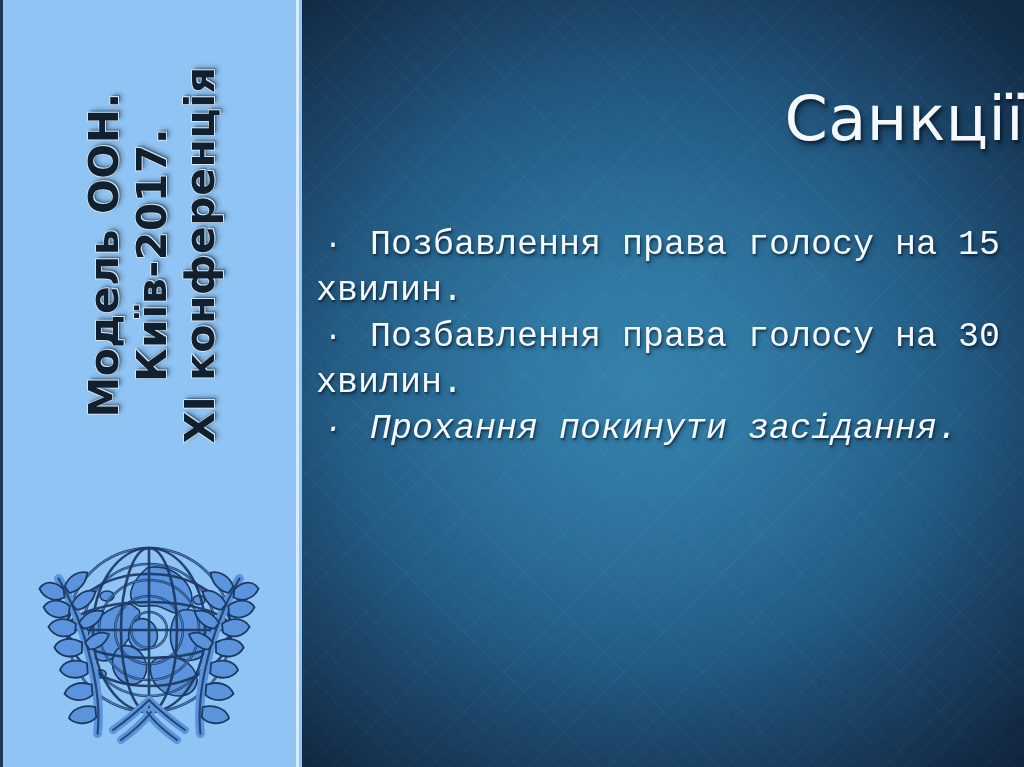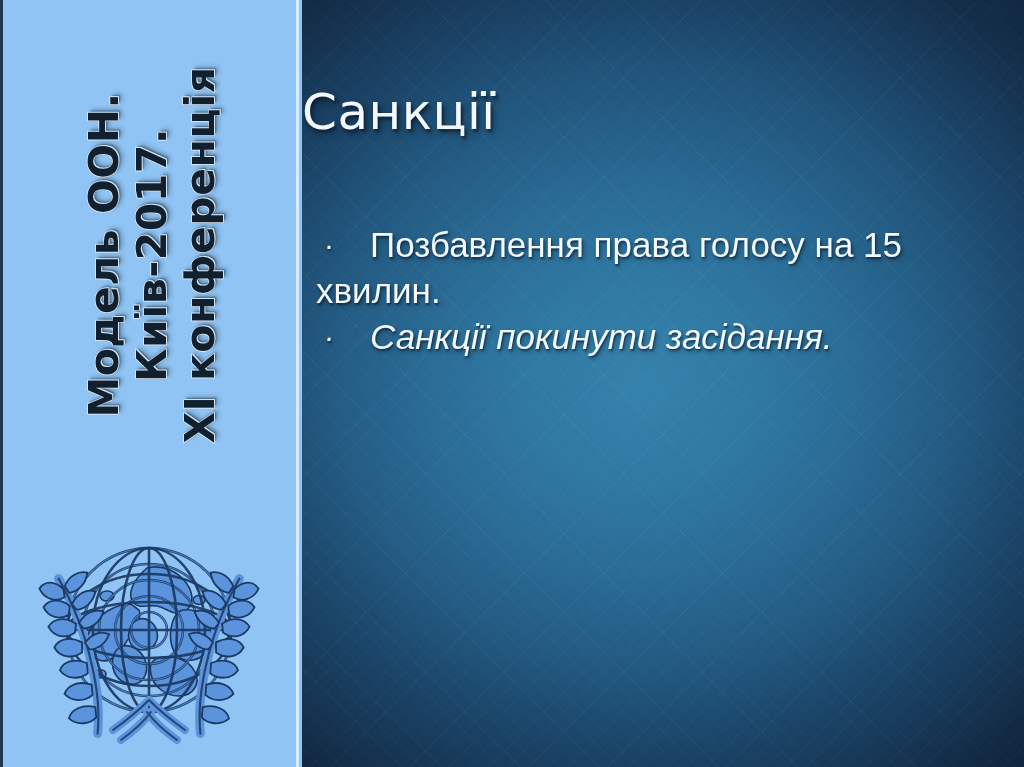--- a/index.html
+++ b/index.html
@@ -131,39 +131,39 @@
         rgba(0,0,0,0) 55%, rgba(4,16,30,0.22) 86%, rgba(3,12,24,0.40) 100%);
     pointer-events: none;
   }
 
   .slide-title {
     position: absolute;
     z-index: 3;
     left: 0;
     right: 0;
     top: 86px;
-    text-align: left;
+    text-align: right;
     font-family: "DejaVu Sans", sans-serif;
     font-weight: 400;
-    font-size: 50px;
+    font-size: 62px;
     line-height: 1.05;
     color: #f4f9ff;
     letter-spacing: 0.5px;
     text-shadow:
        2px 3px 3px rgba(6,20,35,0.60),
        3px 5px 7px rgba(6,20,35,0.40);
   }
 
   .bullets {
     position: absolute;
     z-index: 3;
     left: 14px;
     right: 10px;
     top: 222px;
-    font-family: Liberation Sans, sans-serif;
+    font-family: Liberation Mono, monospace;
     font-size: 35px;
     line-height: 46px;
     color: #f3f9ff;
     text-shadow:
        1px 2px 2px rgba(6,20,35,0.55),
        2px 3px 5px rgba(6,20,35,0.35);
   }
   .bullet-row {
     display: block;
     margin: 0;
@@ -301,22 +301,25 @@
   <div class="content">
 
     <div class="slide-title">Санкції</div>
 
     <div class="bullets">
 
       <div class="bullet-row">
         <span class="bullet-mark">·</span><span class="bullet-text">Позбавлення права голосу на 15 хвилин.</span>
       </div>
 
+      <div class="bullet-row">
+        <span class="bullet-mark">·</span><span class="bullet-text">Позбавлення права голосу на 30 хвилин.</span>
+      </div>
 
 
       <div class="bullet-row italic">
-        <span class="bullet-mark">·</span><span class="bullet-text">Санкції покинути засідання.</span>
+        <span class="bullet-mark">·</span><span class="bullet-text">Прохання покинути засідання.</span>
       </div>
 
     </div>
   </div>
 
 </div>
 
 </body></html>

